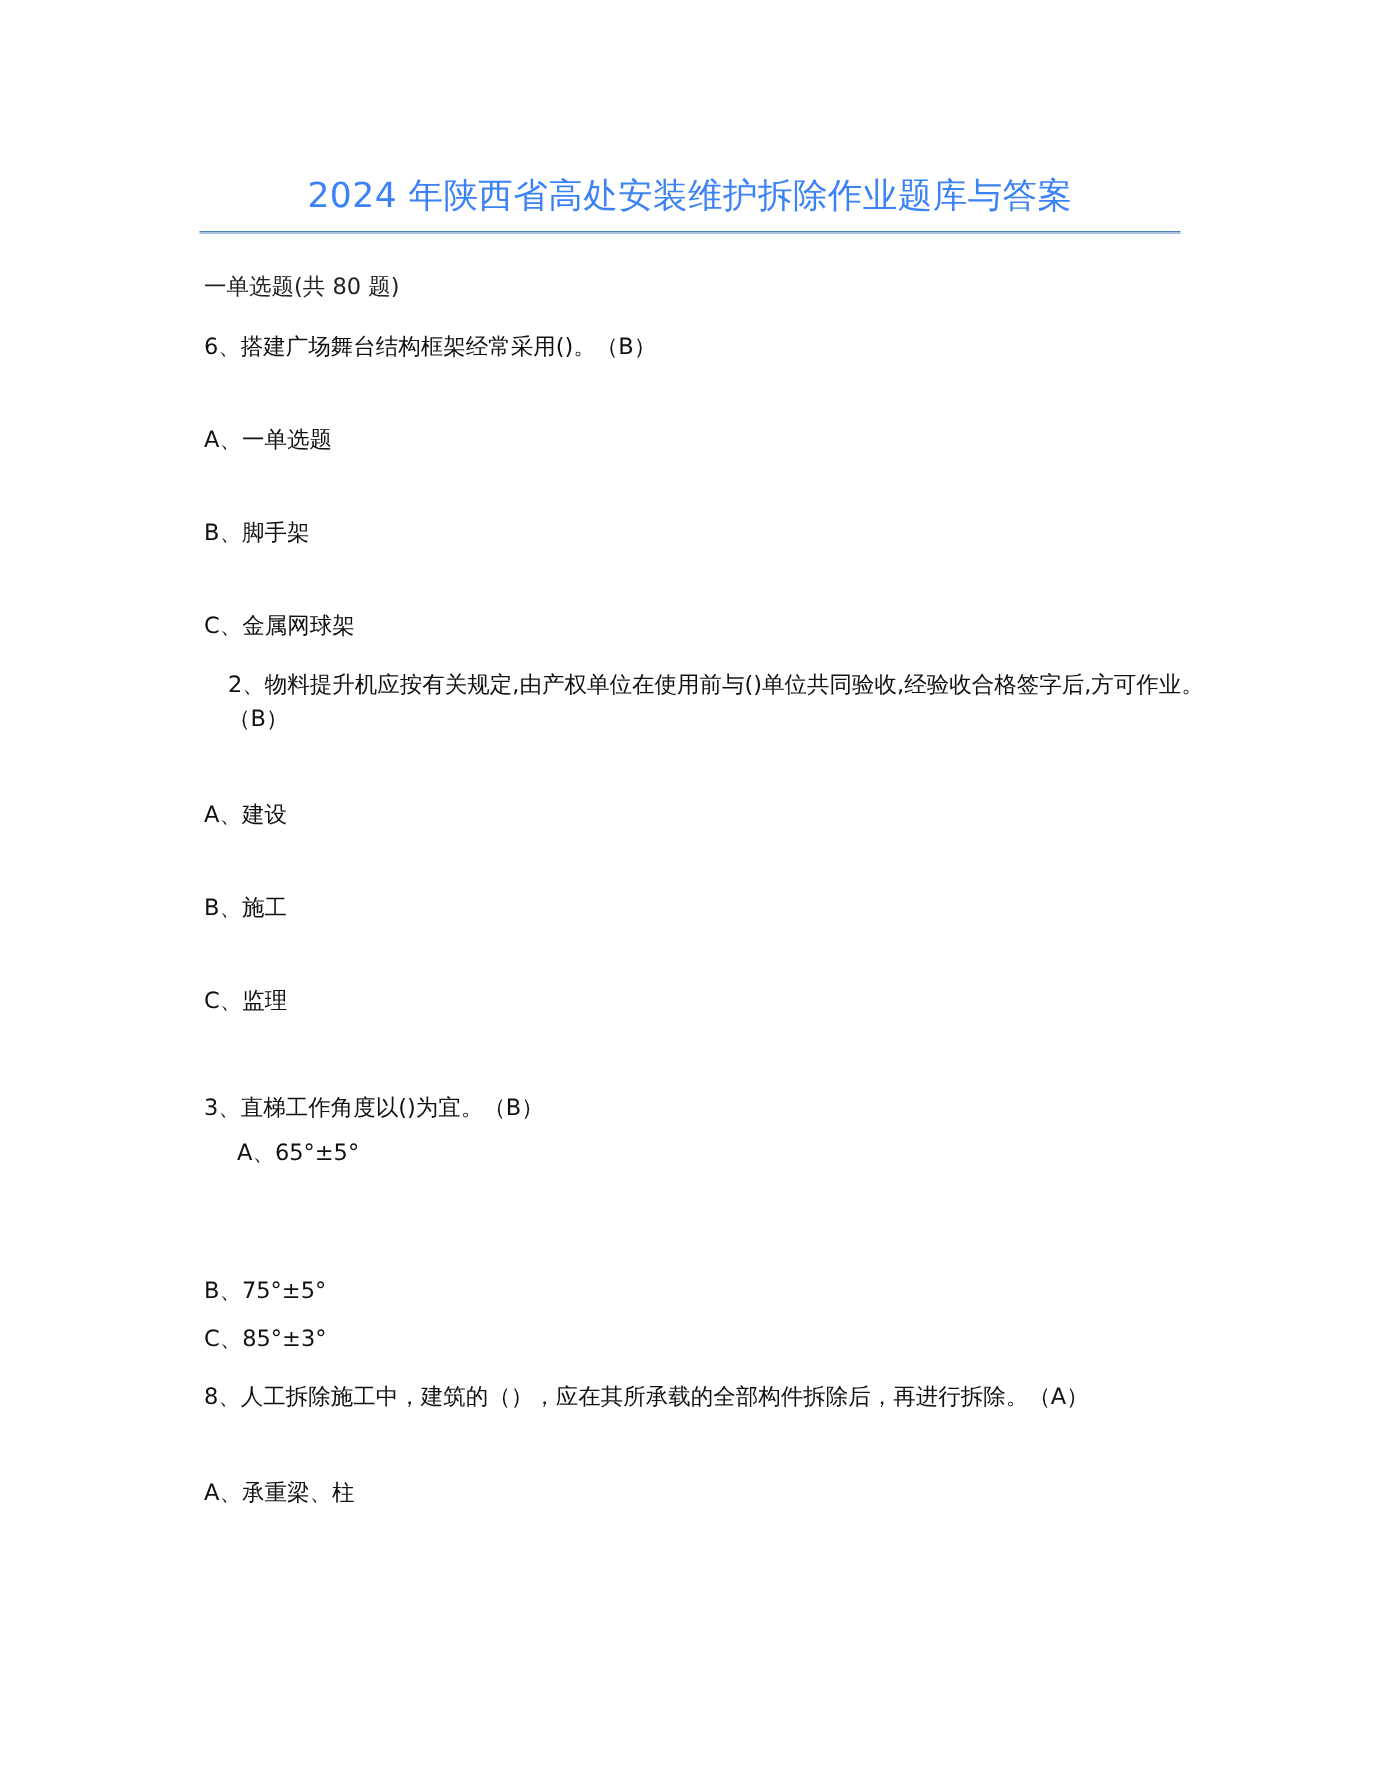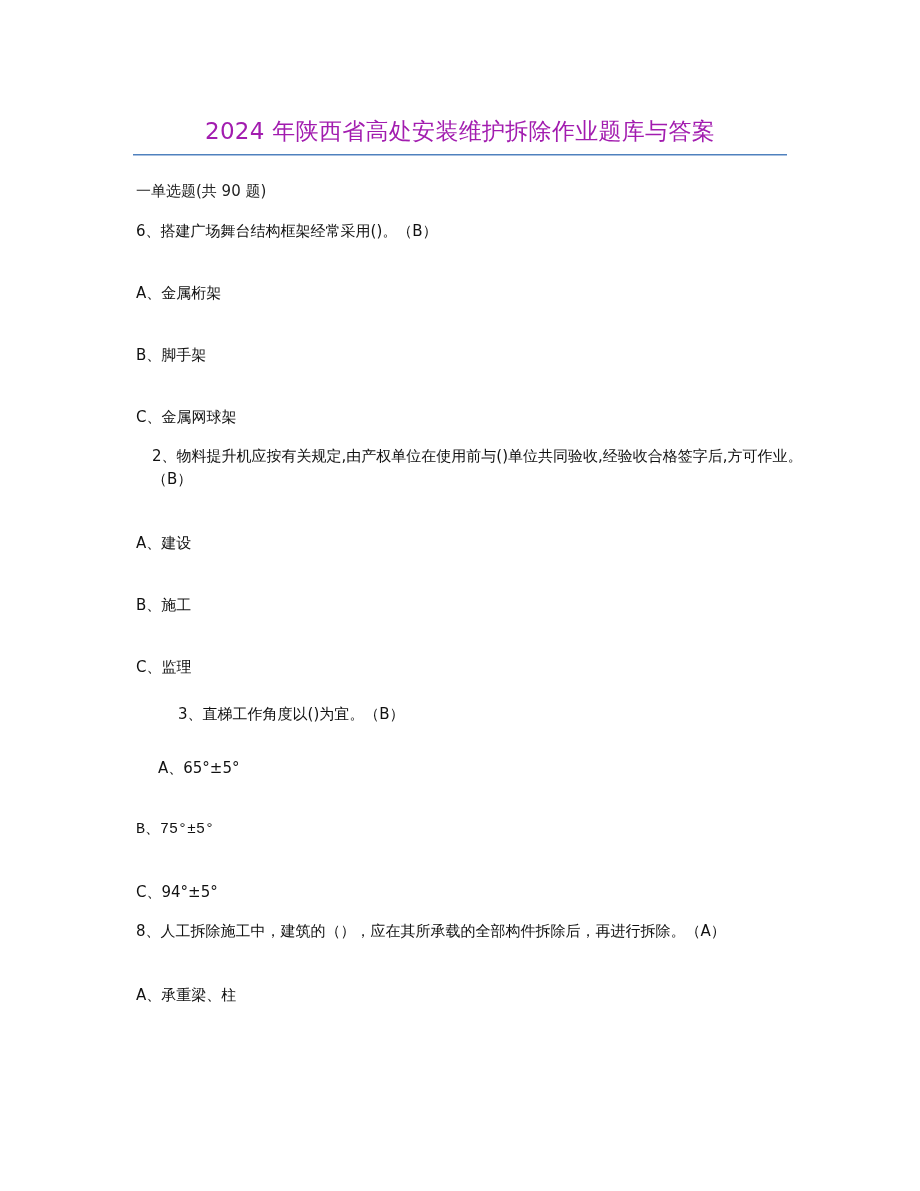--- a/index.html
+++ b/index.html
@@ -16,21 +16,21 @@
       color: #111111;
     }
     .page-title {
       position: absolute;
       left: 0;
       width: 920px;
       top: 114px;
       text-align: center;
       font-size: 23px;
       line-height: 34px;
-      color: #a21caf;
+      color: #3b82f6;
       font-weight: normal;
       letter-spacing: 0.3px;
       font-family: "DejaVu Sans", sans-serif;
     }
     .title-rule {
       position: absolute;
       left: 133px;
       width: 654px;
       top: 154px;
       height: 0;
@@ -54,31 +54,31 @@
     .section-label {
       color: #222222;
     }
   </style>
 </head>
 <body>
 
 <div class="page-title">2024 年陕西省高处安装维护拆除作业题库与答案</div>
 <div class="title-rule"></div>
 
-<div class="line section-label" style="top:180px;">一单选题(共 90 题)</div>
+<div class="line section-label" style="top:180px;">一单选题(共 80 题)</div>
 
 <div class="line" style="top:220px;">6、搭建广场舞台结构框架经常采用()。（B）</div>
-<div class="line" style="top:282px;">A、金属桁架</div>
+<div class="line" style="top:282px;">A、一单选题</div>
 <div class="line" style="top:344px;">B、脚手架</div>
 <div class="line" style="top:406px;">C、金属网球架</div>
 
 <div class="line wrap" style="top:445px;margin-left:16px;">2、物料提升机应按有关规定,由产权单位在使用前与()单位共同验收,经验收合格签字后,方可作业。（B）</div>
 <div class="line" style="top:532px;">A、建设</div>
 <div class="line" style="top:594px;">B、施工</div>
 <div class="line" style="top:656px;">C、监理</div>
 
-<div class="line" style="top:703px;margin-left:42px;">3、直梯工作角度以()为宜。（B）</div>
+<div class="line" style="top:727px;">3、直梯工作角度以()为宜。（B）</div>
 <div class="line" style="top:757px;margin-left:22px;">A、65°±5°</div>
-<div class="line" style="top:819px;font-family:Liberation Mono, monospace;">B、75°±5°</div>
-<div class="line" style="top:881px;">C、94°±5°</div>
+<div class="line" style="top:849px;">B、75°±5°</div>
+<div class="line" style="top:881px;">C、85°±3°</div>
 
 <div class="line" style="top:920px;">8、人工拆除施工中，建筑的（），应在其所承载的全部构件拆除后，再进行拆除。（A）</div>
 <div class="line" style="top:984px;">A、承重梁、柱</div>
 
 </body></html>

